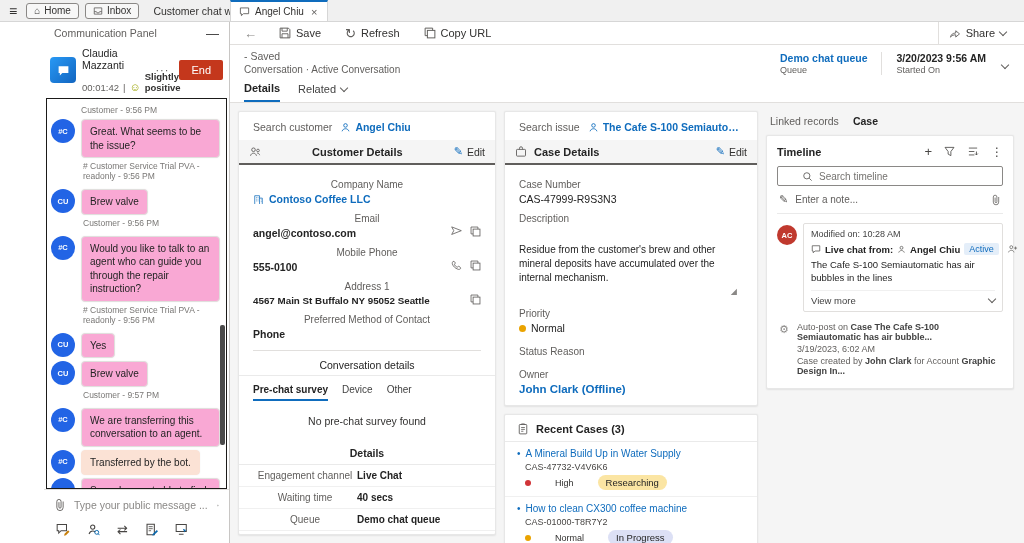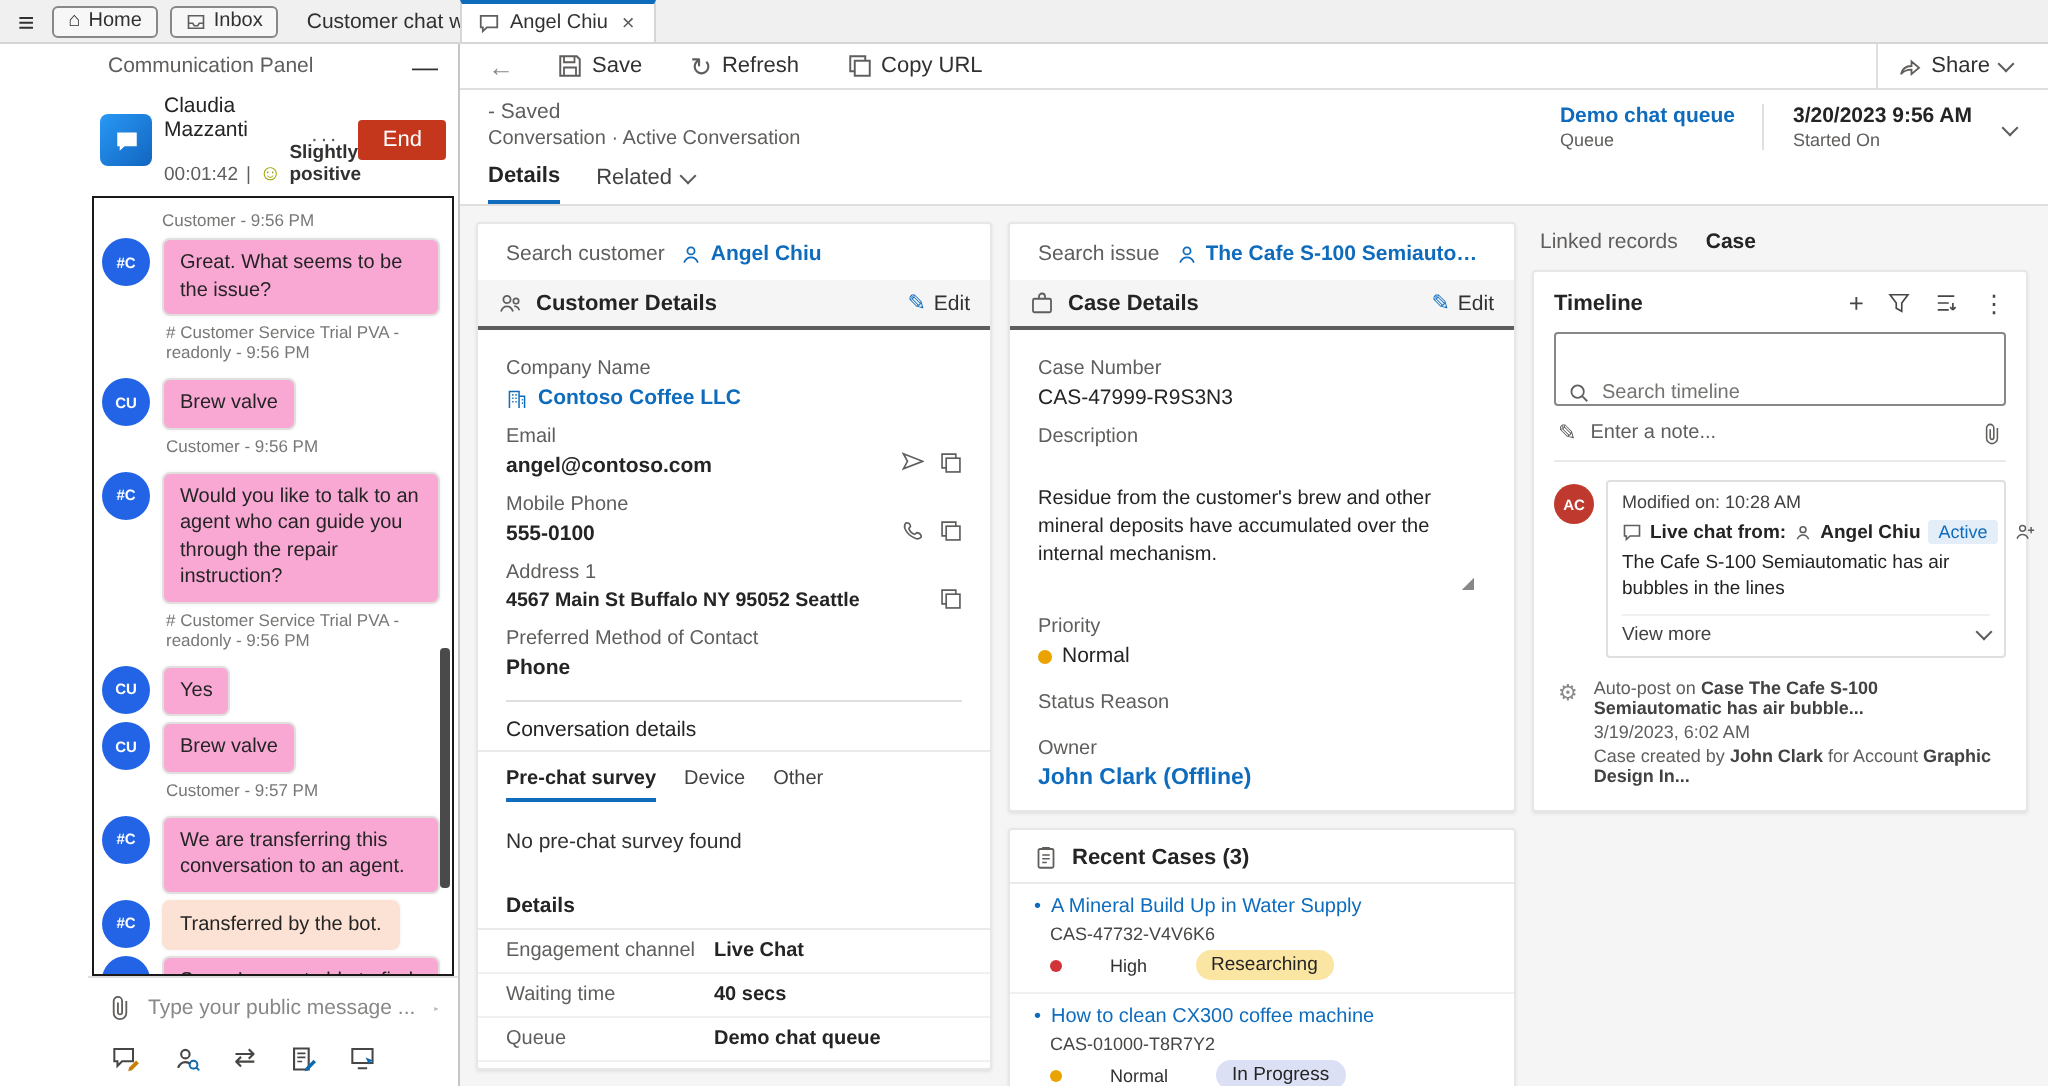--- a/index.html
+++ b/index.html
@@ -74,21 +74,21 @@
   .hdr-sep { border-left:1px solid #e1dfdd; align-self:stretch; }
   .fh-chev { padding:6px 2px 0 2px; }
 
   .maintabs { display:flex; gap:18px; padding:7px 14px 0 14px; }
   .mtab { font-size:11px; color:#424242; padding-bottom:6px; display:flex; align-items:center; gap:5px; }
   .mtab.active { font-weight:bold; color:#242424; border-bottom:2px solid #0f6cbd; }
 
   .content { flex:1; background:#f5f5f5; border-top:1px solid #e1dfdd; padding:8px 10px 8px 8px; display:flex; gap:8px; overflow:hidden; }
   .card { background:#fff; border:1px solid #e7e7e7; border-radius:2px; box-shadow:0 0.6px 1.8px rgba(0,0,0,.08); }
   .col1 { width:258px; flex:0 0 258px; }
-  .col1 .card { height:100%; overflow:hidden; }
+  .col1 .card { height:100%; overflow:hidden;text-align:center; }
   .col2 { width:254px; flex:0 0 254px; display:flex; flex-direction:column; gap:8px; }
   .col3 { flex:1; min-width:0; }
 
   .search-row { display:flex; align-items:center; gap:8px; padding:9px 14px 7px 14px; }
   .search-row .lbl { color:#605e5c; font-size:10.5px; white-space:nowrap; }
   .lookup { display:flex; align-items:center; gap:4px; color:#0f6cbd; font-size:10.5px; font-weight:bold; min-width:0; }
   .lookup .txt { white-space:nowrap; overflow:hidden; text-overflow:ellipsis; }
   .sec-head { display:flex; align-items:center; gap:7px; background:#f5f5f5; border-bottom:2px solid #605e5c; padding:5px 10px; }
   .sec-head .t { font-size:11px; font-weight:bold; color:#242424; flex:1; }
   .edit { display:flex; align-items:center; gap:4px; color:#323130; font-size:10.5px; }
@@ -132,21 +132,21 @@
 
   .linked-row { display:flex; align-items:center; gap:14px; padding:4px 4px 8px 4px; }
   .linked-row .l { font-size:10.5px; color:#605e5c; }
   .linked-row .v { font-size:10.5px; font-weight:bold; color:#242424; }
   .tl-card { padding:8px 10px; }
   .tl-head { display:flex; align-items:center; }
   .tl-head .t { font-size:11px; font-weight:bold; color:#242424; flex:1; }
   .tl-tools { display:flex; align-items:center; gap:12px; color:#484644; }
   .tl-tools .plus { font-size:13px; }
   .tl-tools .morev { font-size:12px; }
-  .tl-search { display:flex; align-items:flex-end; gap:6px; border:1px solid #8a8886; border-radius:2px; height:37px; padding:0 6px; margin-top:7px; }
+  .tl-search { display:flex; align-items:center; gap:6px; border:1px solid #8a8886; border-radius:2px; height:20px; padding:0 24px; margin-top:7px; }
   .tl-search input { border:none; outline:none; flex:1; font-family:inherit; font-size:10px; color:#323130; }
   .tl-search input::placeholder { color:#757370; }
   .tl-note { display:flex; align-items:center; gap:7px; padding:7px 2px; border-bottom:1px solid #eaeaea; }
   .tl-note .ph { flex:1; color:#605e5c; font-size:10px; }
   .tl-entry { display:flex; gap:6px; margin-top:9px; }
   .tl-avatar { width:20px; height:20px; border-radius:50%; background:#c0392e; color:#fff; font-size:7.5px; font-weight:bold; display:flex; align-items:center; justify-content:center; flex:0 0 20px; margin-top:2px; }
   .tl-box { flex:1; border:1px solid #e1dfdd; border-radius:2px; padding:5px 7px; min-width:0; }
   .tl-mod { font-size:9px; color:#424242; }
   .tl-line2 { display:flex; align-items:center; gap:4px; margin-top:4px; }
   .tl-line2 .b { font-size:9.5px; font-weight:bold; color:#242424; white-space:nowrap; }

